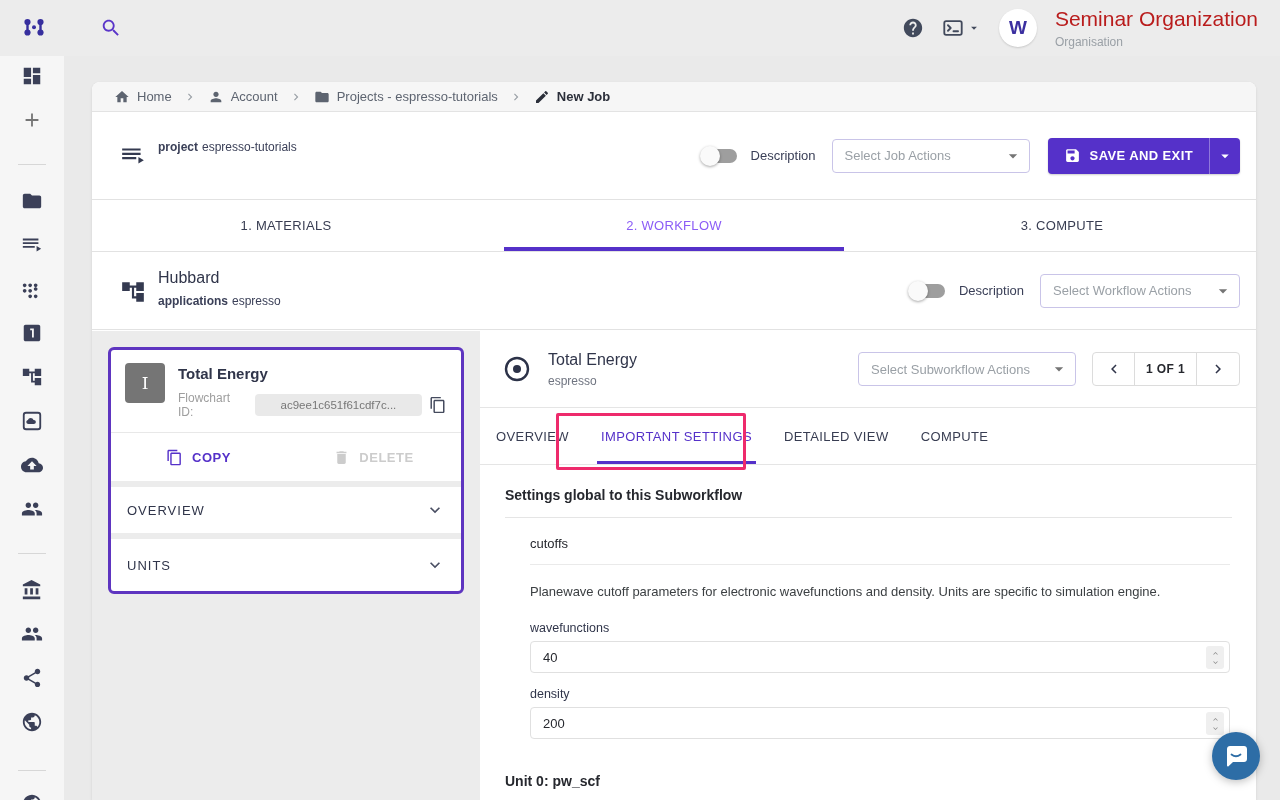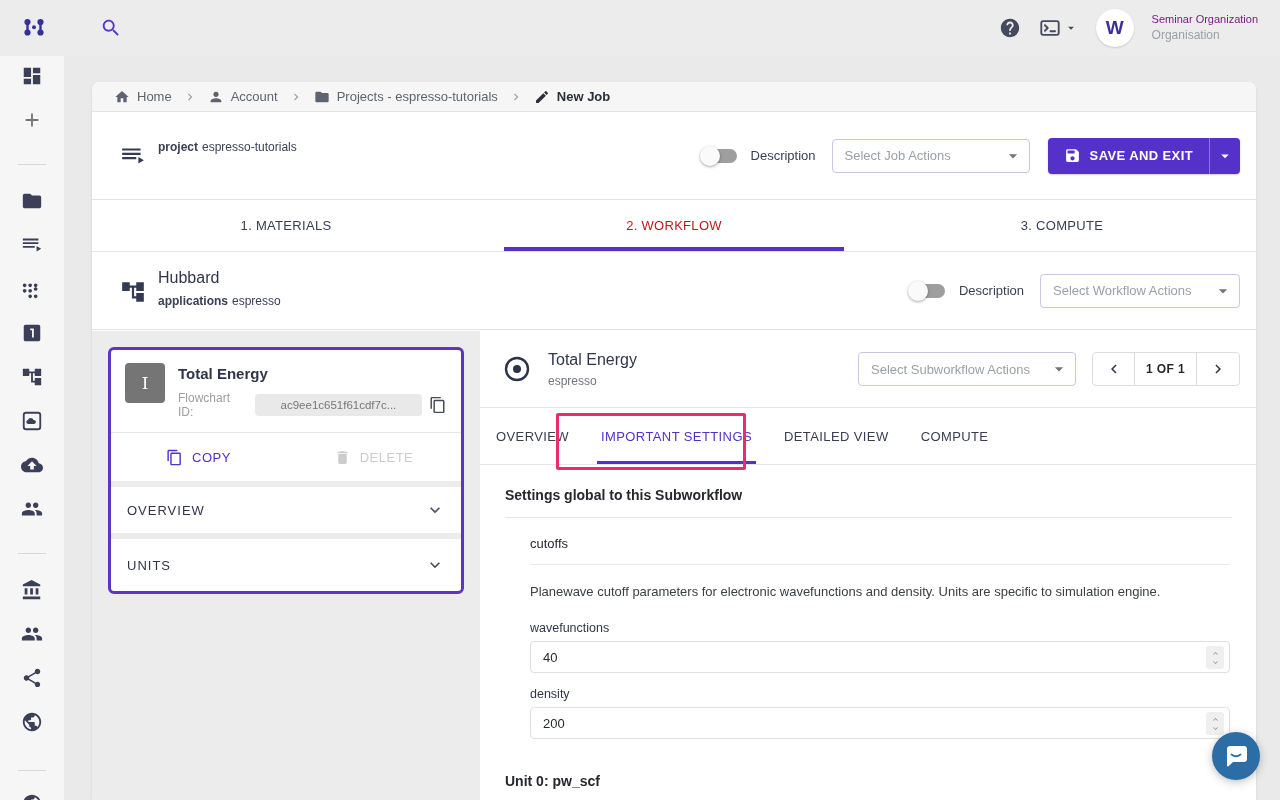--- a/index.html
+++ b/index.html
@@ -13,21 +13,21 @@
   
   .topbar { position:absolute; left:0; top:0; width:1280px; height:56px; background:#ececec; }
   .logo { position:absolute; left:20px; top:14px; width:28px; height:28px; color:#372f9e; }
   .search-btn { position:absolute; left:100px; top:17px; width:22px; height:22px; color:#5a35c9; cursor:pointer; }
   .top-right { position:absolute; right:22px; top:0; height:56px; display:flex; align-items:center; gap:18px; }
   .help-btn { width:22px; height:22px; color:#424a5c; cursor:pointer; }
   .console-btn { display:flex; align-items:center; gap:3px; color:#424a5c; cursor:pointer; }
   .avatar { width:38px; height:38px; border-radius:50%; background:#ffffff; box-shadow:0 1px 2px rgba(0,0,0,.15);
             display:flex; align-items:center; justify-content:center; font-weight:bold; font-size:19px; color:#3b2fa0; cursor:pointer; }
   .org-block { line-height:1.25; cursor:pointer; }
-  .org-name { font-size:11px; color:#701a75; }
+  .org-name { font-size:21px; color:#b91c1c; }
   .org-type { font-size:12px; color:#9aa0a6; margin-top:2px; }
 
   
   .sidebar { position:absolute; left:0; top:56px; width:64px; height:744px; background:#f6f6f6; }
   .side-ic { position:absolute; left:50%; transform:translate(-50%,-50%); width:22px; height:22px; color:#3b4058; cursor:pointer; }
   .side-div { position:absolute; left:18px; width:28px; border-top:1px solid #d7d7d7; }
 
   
   .main { position:absolute; left:92px; top:82px; width:1164px; height:718px; background:#ffffff;
           border-radius:8px 8px 0 0; box-shadow:0 1px 3px rgba(0,0,0,.1); }
@@ -67,21 +67,21 @@
   .save-main { display:flex; align-items:center; gap:9px; padding:0 16px; font-size:13px; font-weight:bold; letter-spacing:.4px; }
   .save-main svg { width:17px; height:17px; }
   .save-sep { width:1px; background:rgba(255,255,255,.35); }
   .save-caret { width:30px; display:flex; align-items:center; justify-content:center; }
   .save-caret svg { width:18px; height:18px; }
 
   
   .stepsbar { height:52px; display:flex; border-bottom:1px solid #e2e2e2; }
   .step { flex:1; display:flex; align-items:center; justify-content:center; font-size:13px; font-weight:500;
           letter-spacing:.3px; color:#383d52; position:relative; cursor:pointer; }
-  .step.active { color:#b91c1c; }
+  .step.active { color:#8b5cf6; }
   .step.active::after { content:""; position:absolute; left:24px; right:24px; bottom:0; height:4px; background:#5531c9; }
 
   
   .wfbar { position:relative; height:78px; border-bottom:1px solid #e2e2e2; }
   .wf-icon { position:absolute; left:28px; top:27px; width:26px; height:26px; color:#343a50; }
   .wf-titleblock { position:absolute; left:66px; top:17px; }
   .wf-title { font-size:16px; color:#30354a; }
   .wf-sub { margin-top:7px; font-size:12px; color:#3b4058; }
   .wf-sub b { margin-right:4px; }
 
@@ -93,21 +93,21 @@
   
   .unit-card { background:#fff; border:3px solid #5e35c0; border-radius:6px; overflow:hidden; }
   .card-head { display:flex; gap:13px; padding:13px 14px; border-bottom:1px solid #e8e8e8; }
   .badge { width:40px; height:40px; border-radius:4px; background:#757575; color:#fff; display:flex; align-items:center;
            justify-content:center; font-family:"DejaVu Serif","Liberation Serif",serif; font-size:17px; }
   .card-title { font-size:15px; font-weight:bold; color:#30354a; margin:2px 0 9px; }
   .fc-row { display:flex; align-items:center; gap:7px; font-size:12px; color:#9e9e9e; }
   .fc-chip { background:#e9e9e9; color:#777; font-size:11.5px; padding:5px 26px; border-radius:4px; white-space:nowrap; }
   .fc-copy { width:18px; height:18px; color:#454b5e; cursor:pointer; }
   .card-actions { height:54px; display:flex; align-items:center; border-bottom:6px solid #ececec; }
-  .act { flex:1; display:flex; align-items:center; justify-content:center; gap:9px; font-size:13px; font-weight:normal;
+  .act { flex:1; display:flex; align-items:center; justify-content:center; gap:9px; font-size:13px; font-weight:bold;
          letter-spacing:.5px; cursor:pointer; }
   .act svg { width:17px; height:17px; }
   .act-copy { color:#5531c9; }
   .act-delete { color:#cccccc; cursor:default; }
   .card-section { height:52px; display:flex; align-items:center; justify-content:space-between; padding:0 16px;
                   font-size:13px; letter-spacing:1px; color:#30354a; cursor:pointer; }
   .card-section.gap { border-bottom:6px solid #ececec; }
   .card-section svg { width:20px; height:20px; color:#4a4f63; }
 
   

